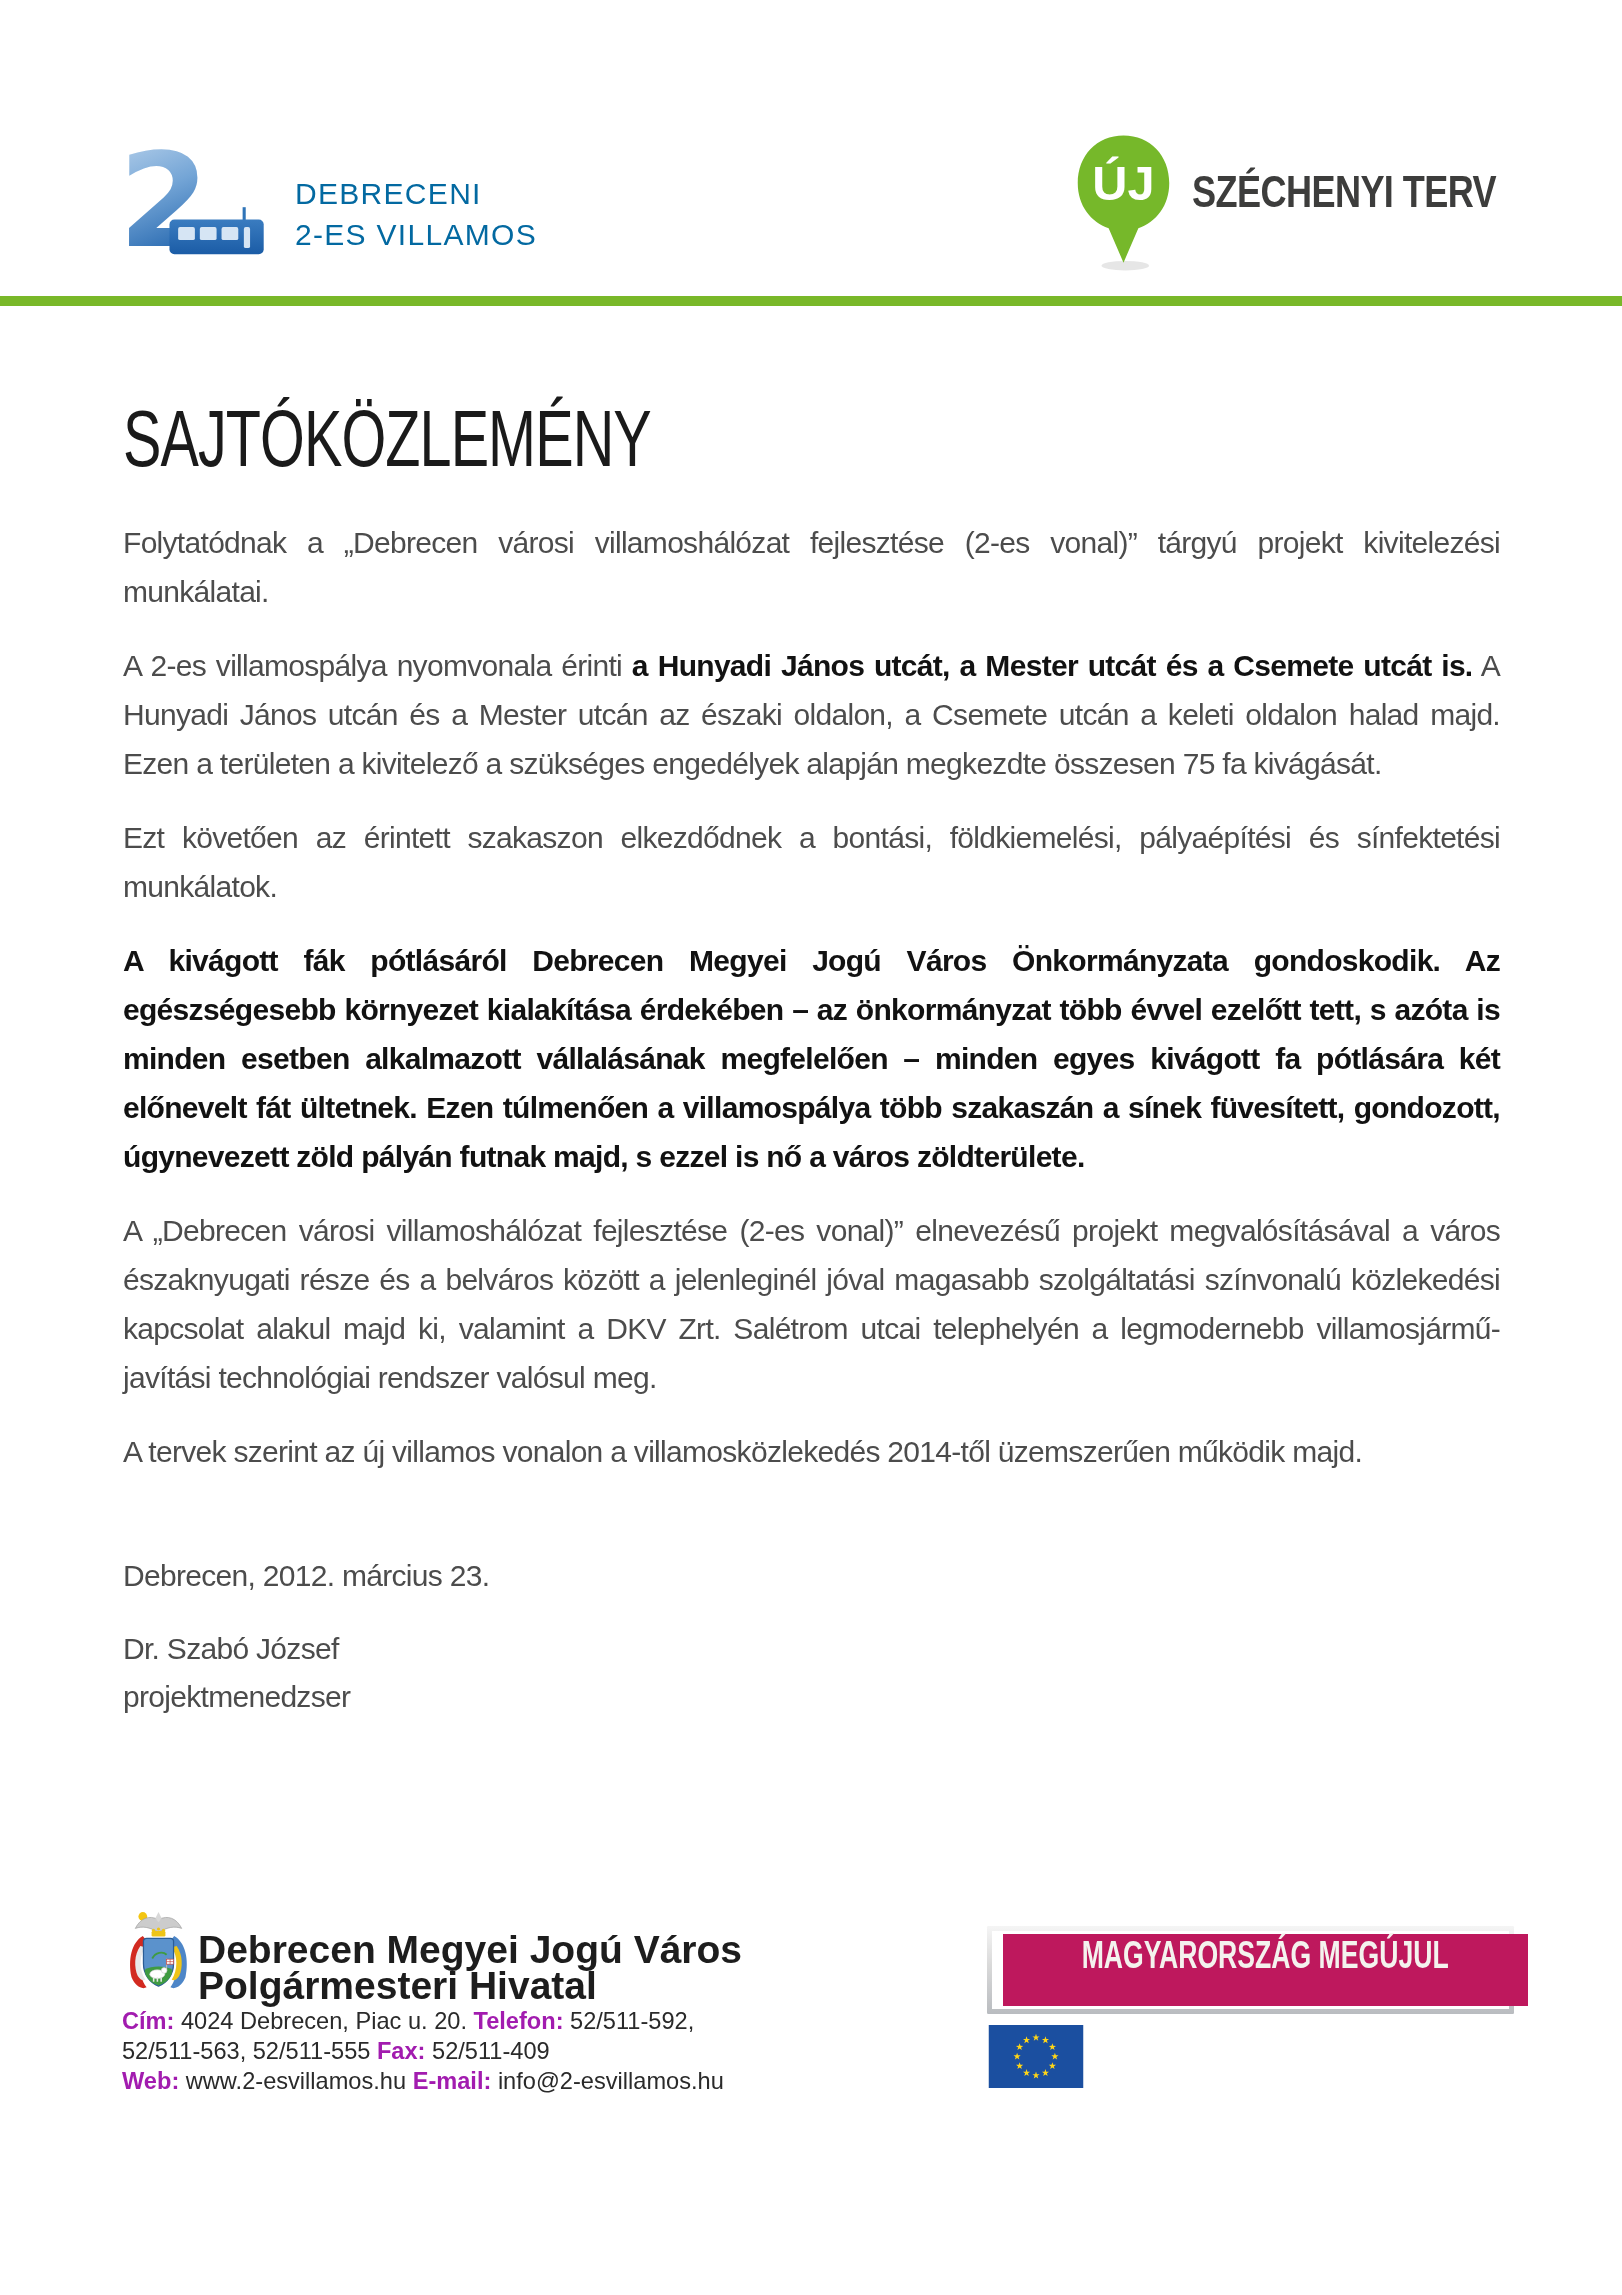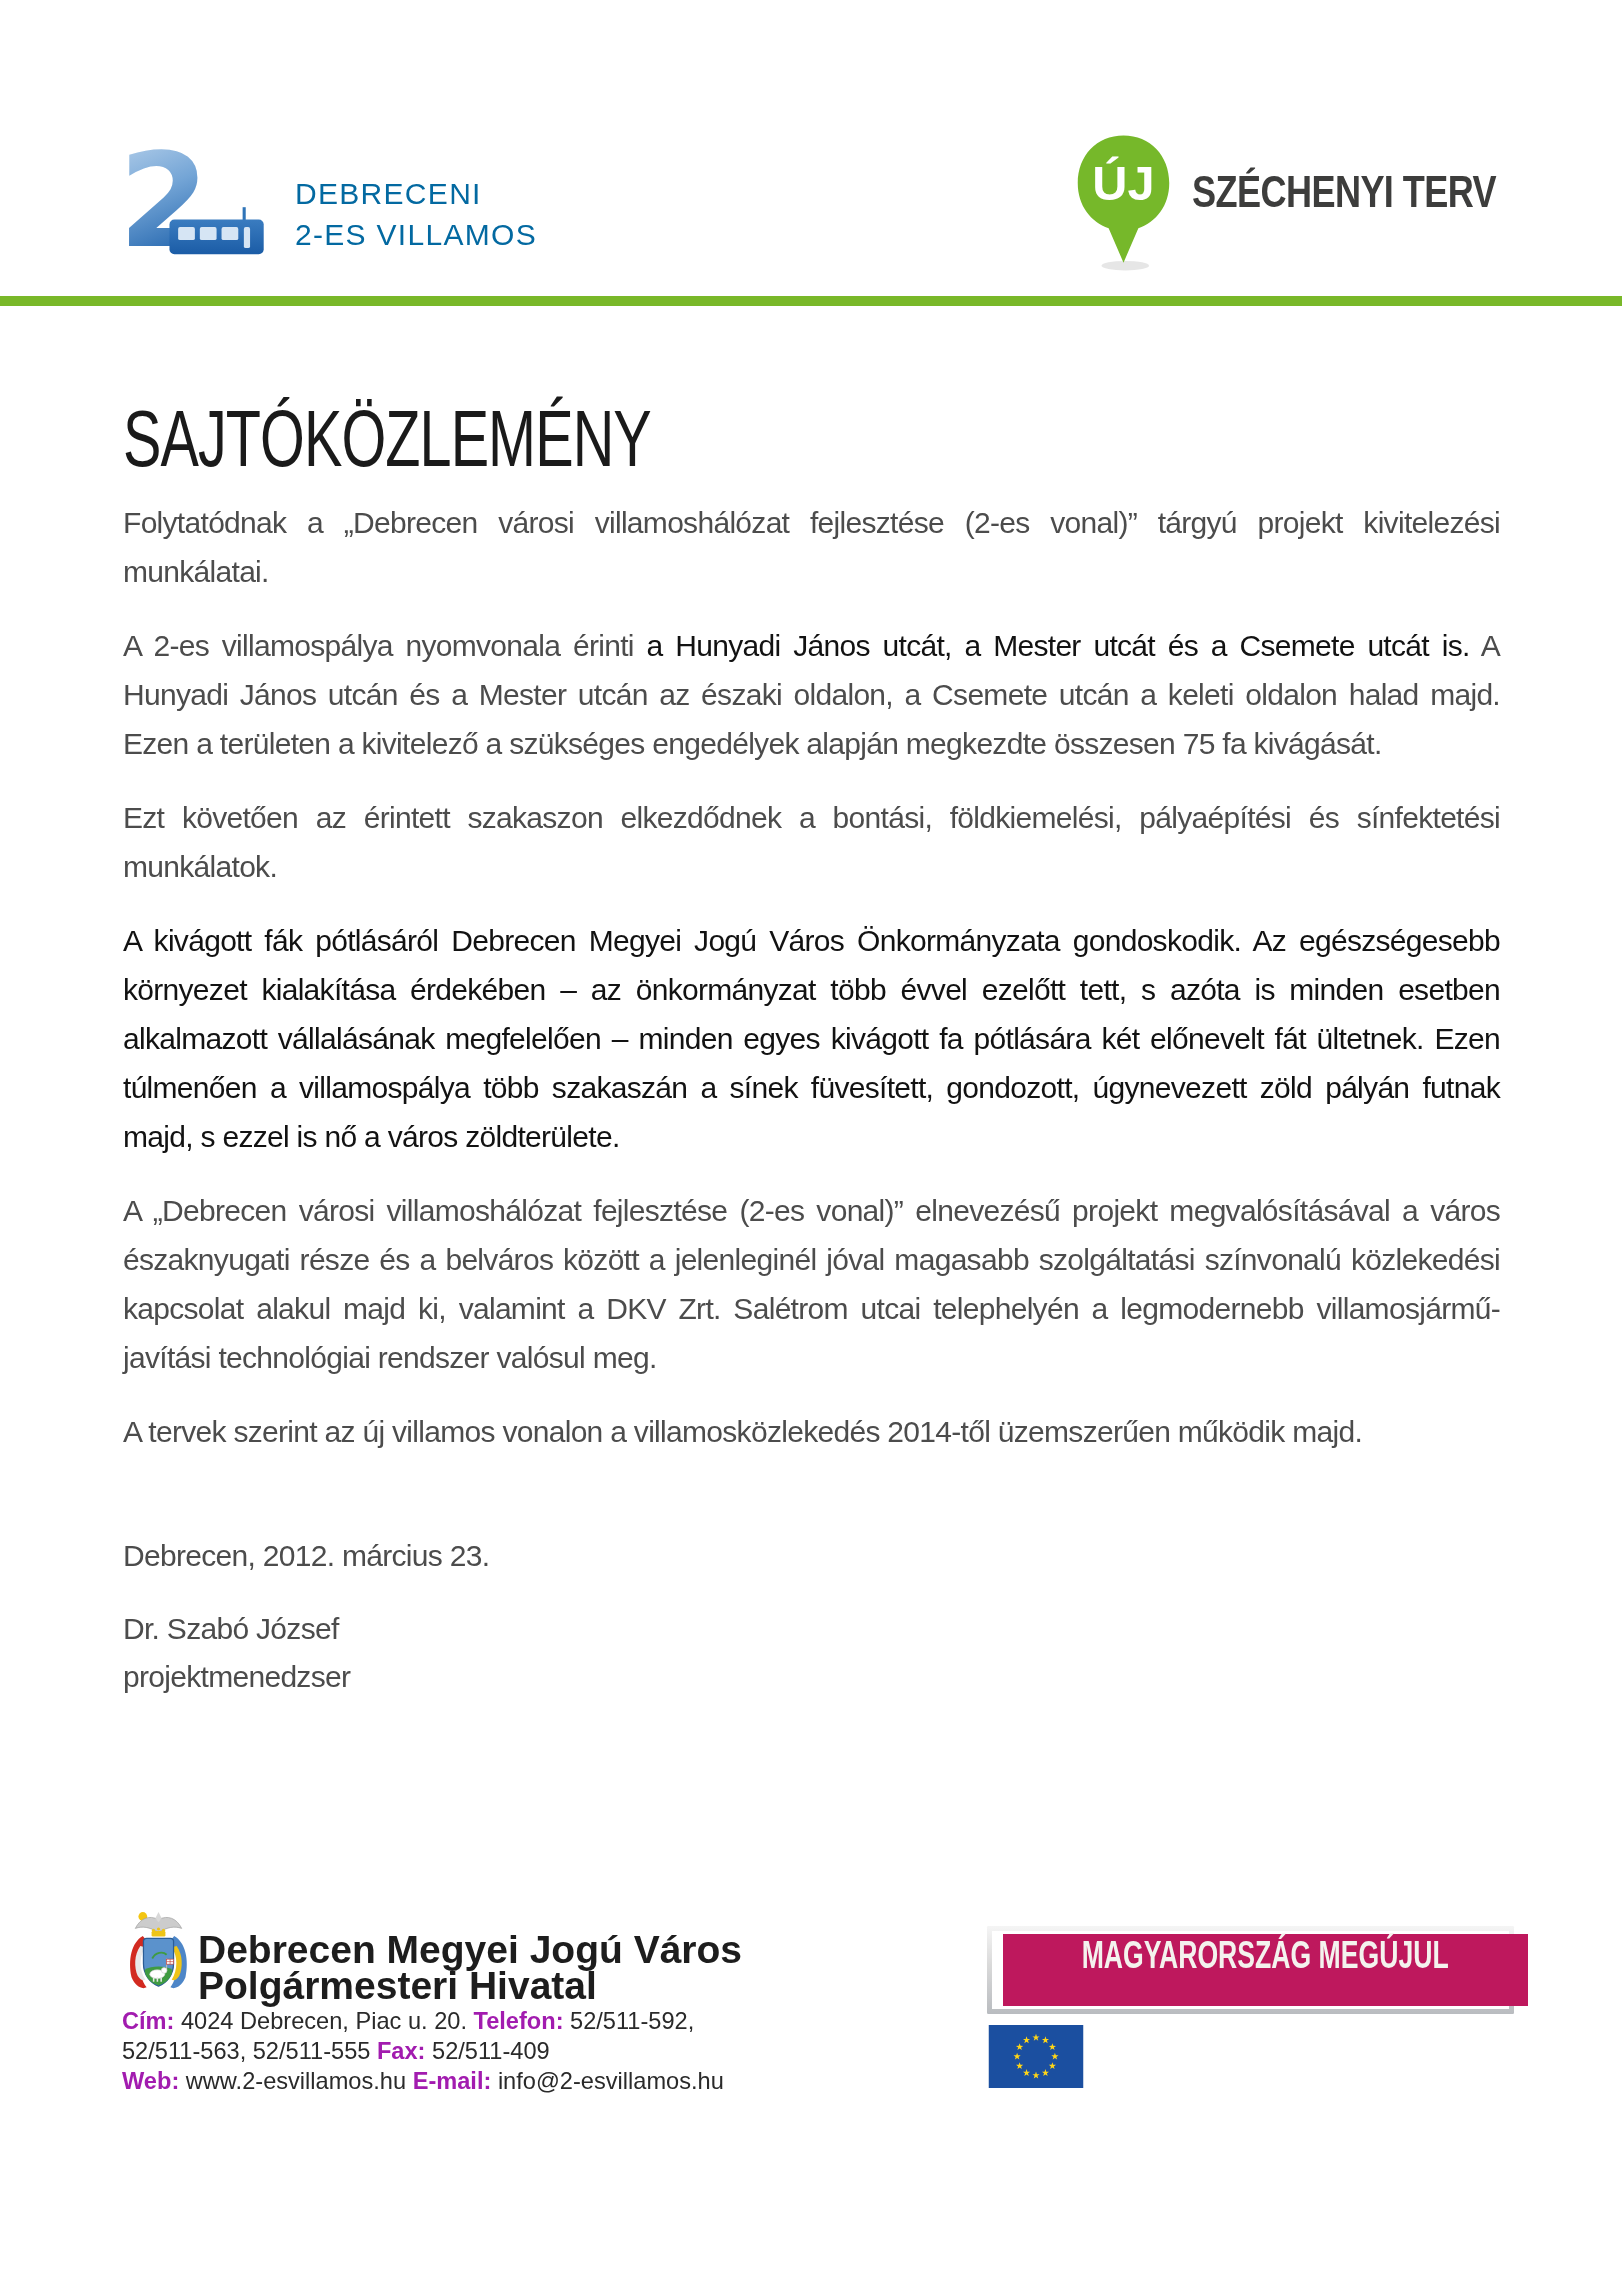--- a/index.html
+++ b/index.html
@@ -13,24 +13,24 @@
   .logo-right{position:absolute;left:1073px;top:133px;display:flex;align-items:flex-start;}
   .szechenyi-title{display:inline-block;margin-left:18.3px;margin-top:34px;font-size:44px;
                    font-weight:bold;color:#3d3d3c;letter-spacing:-0.7px;
                    transform:scaleX(0.82);transform-origin:left top;white-space:nowrap;}
   .rule{position:absolute;left:0;top:296px;width:1622px;height:9.8px;background:#79b829;}
 
   
   .doc-title{position:absolute;left:123px;top:393px;display:inline-block;font-size:80px;
              color:#1a1a1a;letter-spacing:-1.3px;transform:scaleX(0.72);
              transform-origin:left top;white-space:nowrap;}
-  .content{position:absolute;left:123px;top:498px;width:1377px;}
+  .content{position:absolute;left:123px;top:518px;width:1377px;}
   .content p{margin:0 0 25px 0;font-size:30px;line-height:49px;letter-spacing:-0.7px;
              color:#4c4c4c;text-align:justify;}
-  .content p.bold, .content b{font-weight:normal;color:#121212;}
+  .content p.bold, .content b{font-weight:bold;color:#121212;}
   .sig-date{margin-top:75px !important;text-align:left !important;}
   .sig-block{margin-top:13px;font-size:30px;line-height:48px;letter-spacing:-0.7px;color:#4c4c4c;}
 
   
   .coat{position:absolute;left:124px;top:1909px;}
   .org{position:absolute;left:198px;top:1932px;font-size:39px;font-weight:bold;
        line-height:36px;color:#1d1d1d;}
   .contact{position:absolute;left:122px;top:2006px;font-size:23.6px;line-height:30px;color:#2a2a2a;}
   .contact b{color:#a21caf;}
 

